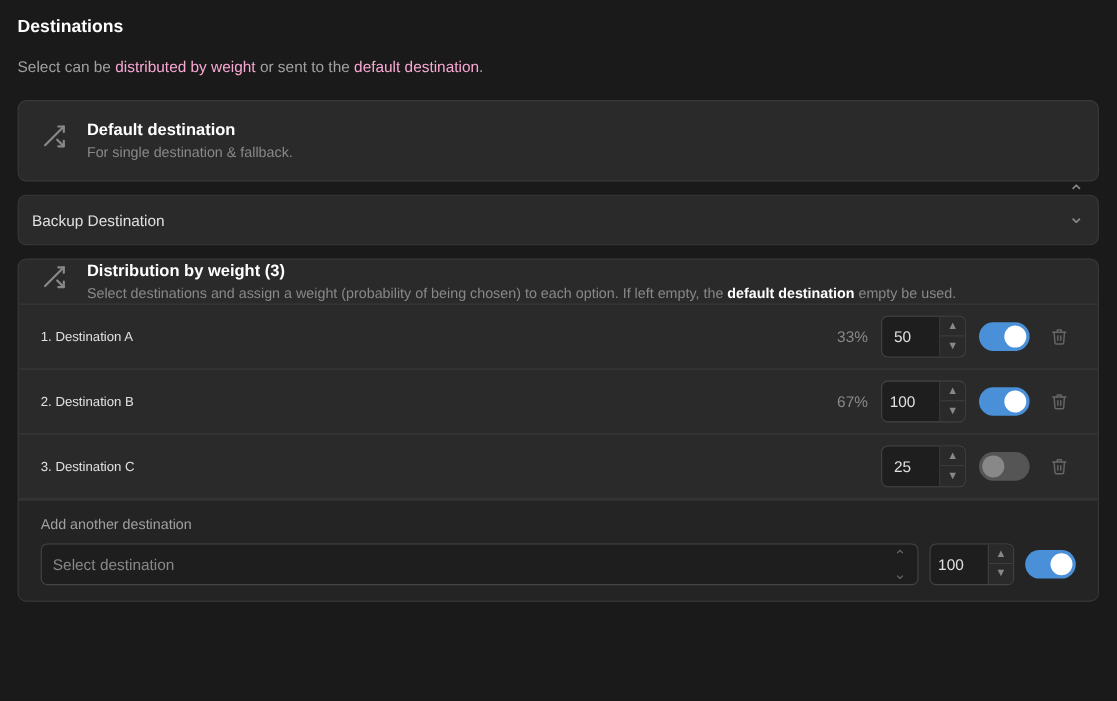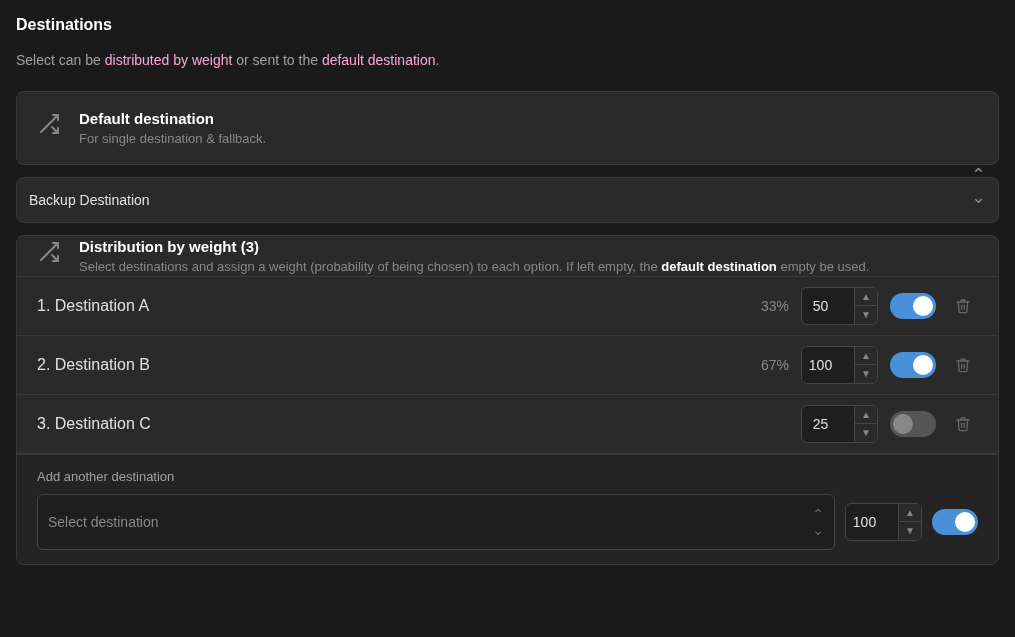--- a/index.html
+++ b/index.html
@@ -127,21 +127,21 @@
     .destination-row {
       display: flex;
       align-items: center;
       padding: 10px 20px;
       border-bottom: 1px solid #3a3a3a;
       gap: 12px;
     }
 
     .dest-name {
       flex: 1;
-      font-size: 16px;
+      font-size: 12px;
       color: #e0e0e0;
     }
 
     .dest-percent {
       color: #888;
       font-size: 14px;
       min-width: 36px;
       text-align: right;
     }
 
@@ -275,21 +275,21 @@
       align-items: center;
       gap: 10px;
     }
 
     .select-destination-wrapper {
       flex: 1;
       position: relative;
       background: #1e1e1e;
       border: 1px solid #444;
       border-radius: 6px;
-      height: 56px;
+      height: 38px;
       display: flex;
       align-items: center;
       padding: 0 10px;
     }
 
     .select-destination {
       flex: 1;
       background: transparent;
       border: none;
       color: #888;

